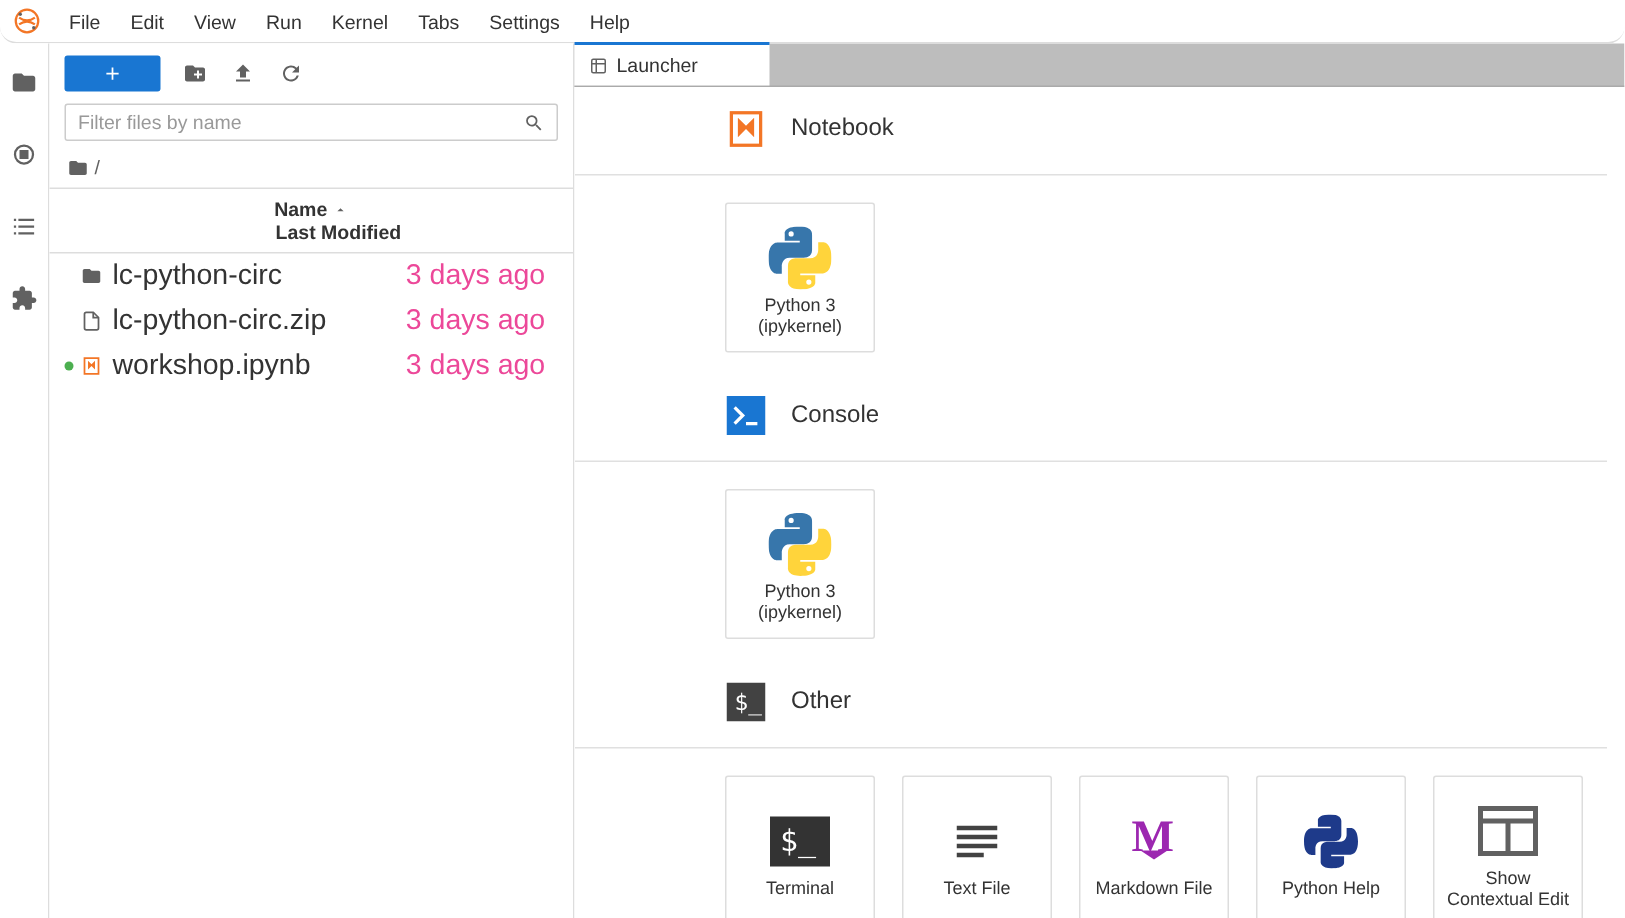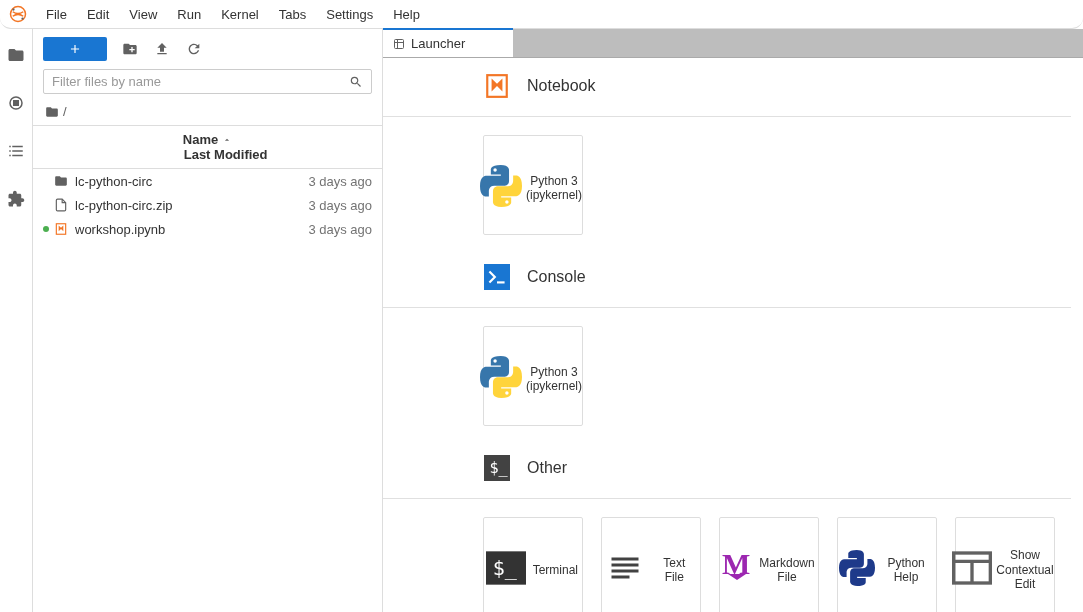--- a/index.html
+++ b/index.html
@@ -17,36 +17,36 @@
 .filter-wrap { padding: 0 10px 6px; }
 .filter-input-wrap { position: relative; border: 1px solid #ccc; border-radius: 2px; display: flex; align-items: center; padding: 4px 28px 4px 8px; }
 .filter-input { border: none; outline: none; width: 100%; font-size: 13px; color: #0f172a; background: transparent; }
 .filter-input::placeholder { color: #999; }
 .search-icon-right { position: absolute; right: 8px; color: #616161; }
 .breadcrumb { display: flex; align-items: center; gap: 4px; padding: 4px 12px 6px; color: #616161; font-size: 13px; }
 .file-header { display: flex; align-items: center; border-top: 1px solid #ddd; border-bottom: 1px solid #ddd; padding: 6px 10px; font-size: 13px; background:#fff;flex-direction:column;}
 .col-name { flex: 1; font-weight: 600; display:flex; align-items:center; gap:4px;}
 .col-mod { width: 120px; text-align: right; font-weight: 600; }
 .file-list { flex: 1; overflow: auto; }
-.file-row { display: flex; align-items: center; padding: 4px 10px; font-size: 13px; cursor: pointer; }
+.file-row { display: flex; align-items: center; padding: 4px 10px; font-size: 19px; cursor: pointer; }
 .run-dot { width: 6px; height: 6px; border-radius: 50%; background: #4caf50; margin-right: 4px; }
 .run-dot.hidden { visibility: hidden; }
 .file-icon { width: 16px; height: 16px; margin-right: 6px; display:flex; align-items:center; justify-content:center; color:#616161;}
 .file-name { flex: 1; }
-.file-mod { width: 110px; text-align: right; color: #737373; }
+.file-mod { width: 110px; text-align: center; color: #ec4899; }
 .content-area { flex: 1; display: flex; flex-direction: column; background: #fff; }
 .tab-bar { height: 29px; background: #bdbdbd; display: flex; align-items: flex-end; border-bottom: 1px solid #aaa; }
 .tab { background: #fff; border-top: 2px solid #1976d2; height: 29px; display: flex; align-items: center; padding: 0 48px 0 10px; font-size: 13px; gap: 6px; position: relative; }
 .launcher-body { flex: 1; overflow: auto; padding: 14px 0 20px 100px; }
 .section-header { display: flex; align-items: center; gap: 16px; margin-bottom: 16px; }
 .section-icon { width: 28px; height: 28px; display:flex; align-items:center; justify-content:center;}
 .section-title { font-size: 16px; font-weight: 400; }
 .section-divider { height: 1px; background: #e0e0e0; margin: 0 12px 18px -100px; }
 .card-row { display: flex; gap: 18px; margin-bottom: 28px; }
-.card { border: 1px solid #ddd; width: 100px; height: 100px; display: flex; align-items: center; justify-content: center; cursor: pointer; background:#fff; border-radius:2px; padding-top:6px;}
+.card { border: 1px solid #ddd; width: 100px; height: 100px; display: flex; flex-direction: column; align-items: center; justify-content: center; cursor: pointer; background:#fff; border-radius:2px; padding-top:6px;}
 .card-icon { width: 48px; height: 40px; display:flex; align-items:center; justify-content:center; margin-bottom:4px;}
 .card-label { font-size: 12px; text-align: center; line-height: 1.2; padding: 0 4px;}
 svg { display: block; }
 </style>
 </head>
 <body>
 
 <div class="top-menu">
   <div class="jupyter-logo">
     <svg width="18" height="18" viewBox="0 0 24 24">

